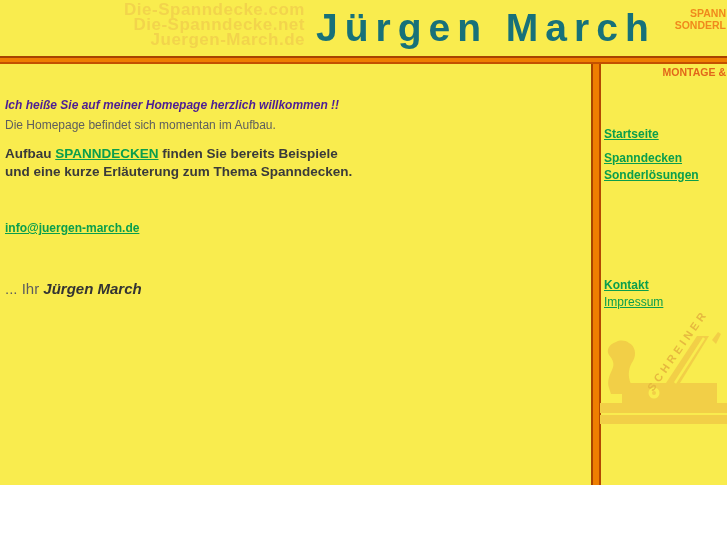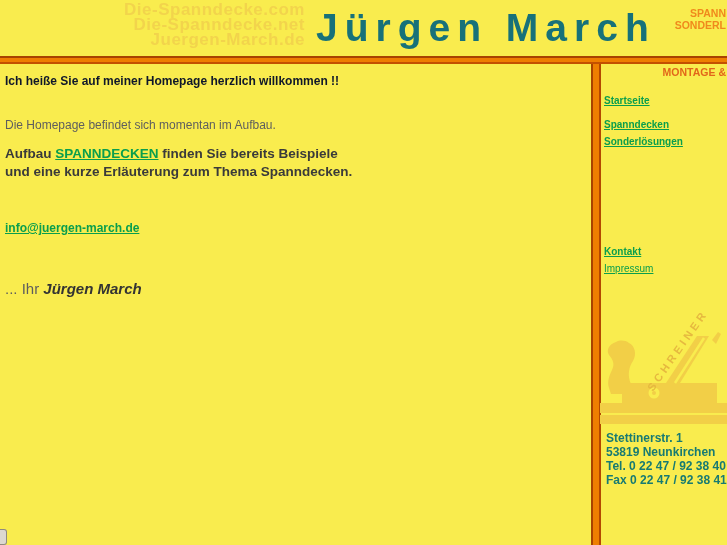--- a/index.html
+++ b/index.html
@@ -1,17 +1,17 @@
 <!DOCTYPE html>
 <html><head>
 <meta charset="utf-8">
 <style>
   html,body { margin:0; padding:0; }
   .page {
-    position:relative; width:727px; height:545px; overflow:hidden;
+    position:relative; width:727px; height:485px; overflow:hidden;
     background:#f9ec4e;
     font-family:"Liberation Sans", sans-serif;
   }
   
   .header { position:absolute; top:0; left:0; width:727px; height:56px; }
   .wm {
     position:absolute; top:2px; left:0; width:305px; text-align:right;
     font-weight:bold; font-size:17px; line-height:15px; letter-spacing:0.5px;
     color:#f2d44c; white-space:nowrap;
   }
@@ -32,31 +32,31 @@
     background:#ee7e00; border-top:2px solid #a84200; border-bottom:2px solid #c35000;
     box-sizing:border-box;
   }
   .vr {
     position:absolute; top:64px; left:591px; width:10px; height:481px;
     background:#ee7e00; border-left:2px solid #a84200; border-right:2px solid #b34700;
     box-sizing:border-box;
   }
   
   .main p { margin:0; }
-  .welcome { position:absolute; top:74px; left:5px; font-size:12px; font-weight:bold; color:#0f172a; }
+  .welcome { position:absolute; top:98px; left:5px; font-size:12px; font-weight:bold; color:#4c1d95;font-style:italic; }
   .status  { position:absolute; top:118px; left:5px; font-size:12px; color:#5e5e5e; }
   .intro   { position:absolute; top:145px; left:5px; font-size:13.5px; font-weight:bold; color:#3a3a3a; line-height:18px; }
   .glink   { color:#0a9e4d; font-weight:bold; text-decoration:underline; cursor:pointer; }
   .email   { position:absolute; top:221px; left:5px; font-size:12px; }
   .signoff { position:absolute; top:280px; left:5px; font-size:15px; color:#5e5e5e; }
   .signame { font-weight:bold; font-style:italic; color:#333333; }
   
   .nav {
-    position:absolute; left:604px; font-size:10px; font-weight:bold;
-    color:#0a9e4d; text-decoration:underline; cursor:pointer; white-space:nowrap;
+    position:absolute; left:604px; font-size:12px; font-weight:bold;
+    color:#0a9e4d; text-decoration:underline; cursor:pointer; white-space:nowrap;margin-top:32px;
   }
   .n0 { top:95px; }
   .n1 { top:119px; }
   .n2 { top:136px; }
   .n3 { top:246px; }
   .n4 { top:263px; font-weight:normal; }
   .plane { position:absolute; left:600px; top:290px; width:127px; height:145px; }
   .schreiner-text {
     font-family:"Liberation Sans", sans-serif; font-size:11px; font-weight:bold;
     letter-spacing:3.5px; fill:#e6b93f;
@@ -132,22 +132,16 @@
     </g>
 
     <line x1="75" y1="93" x2="104" y2="48" stroke="#f9ec4e" stroke-width="2.5"></line>
 
     <circle cx="54" cy="103" r="5.5" fill="#f9ec4e"></circle>
     <circle cx="54" cy="103" r="2" fill="#f2cf47"></circle>
 
     <text class="schreiner-text" x="0" y="0" transform="translate(53 102) rotate(-55)">SCHREINER</text>
   </svg>
 
-  <div class="addr">
-    <div>Stettinerstr. 1</div>
-    <div>53819 Neunkirchen</div>
-    <div>Tel. 0 22 47 / 92 38 40</div>
-    <div>Fax 0 22 47 / 92 38 41</div>
-  </div>
 
   <div class="scroll-nub"></div>
 
 </div>
 
 </body></html>

